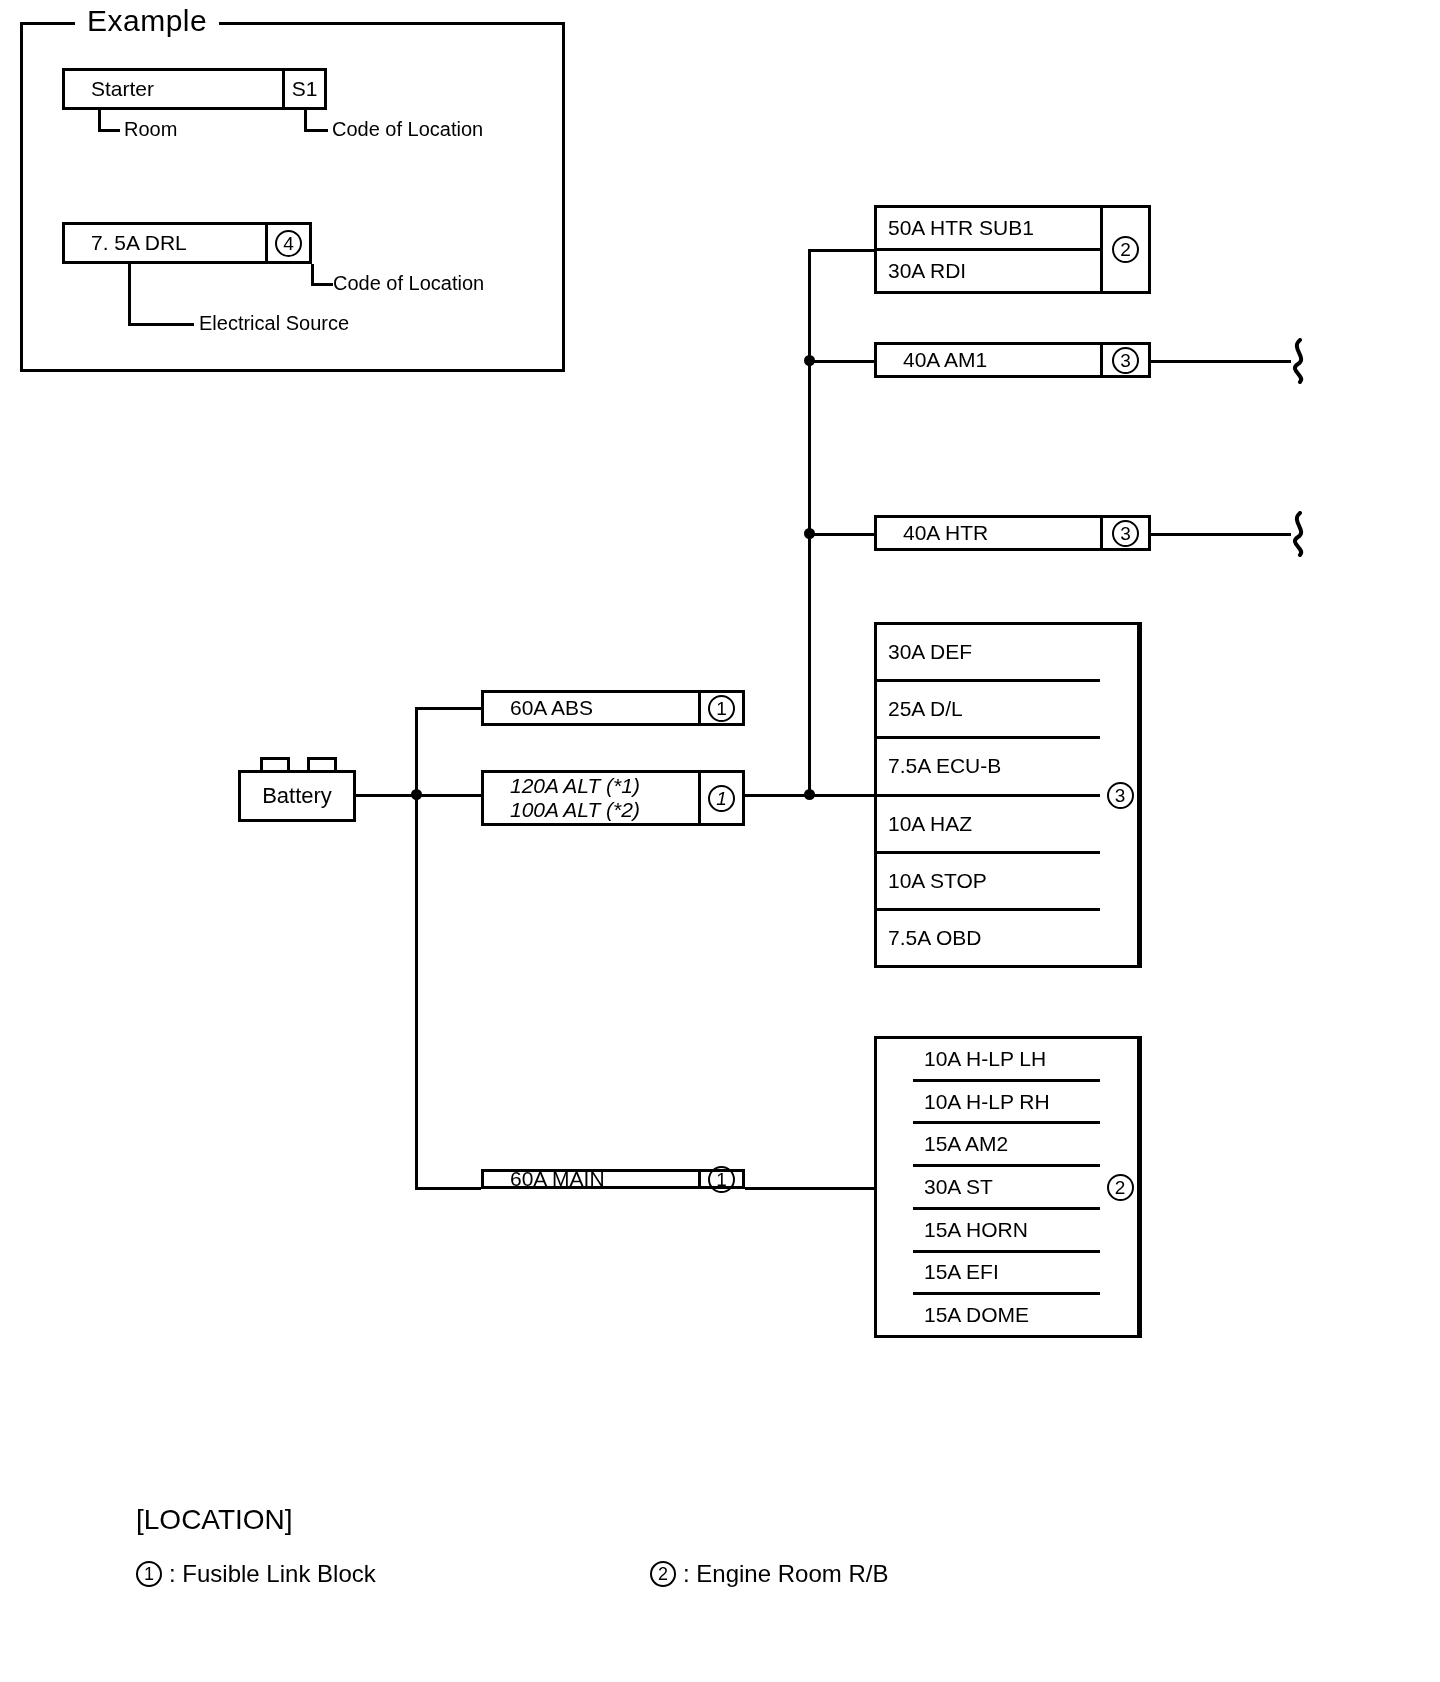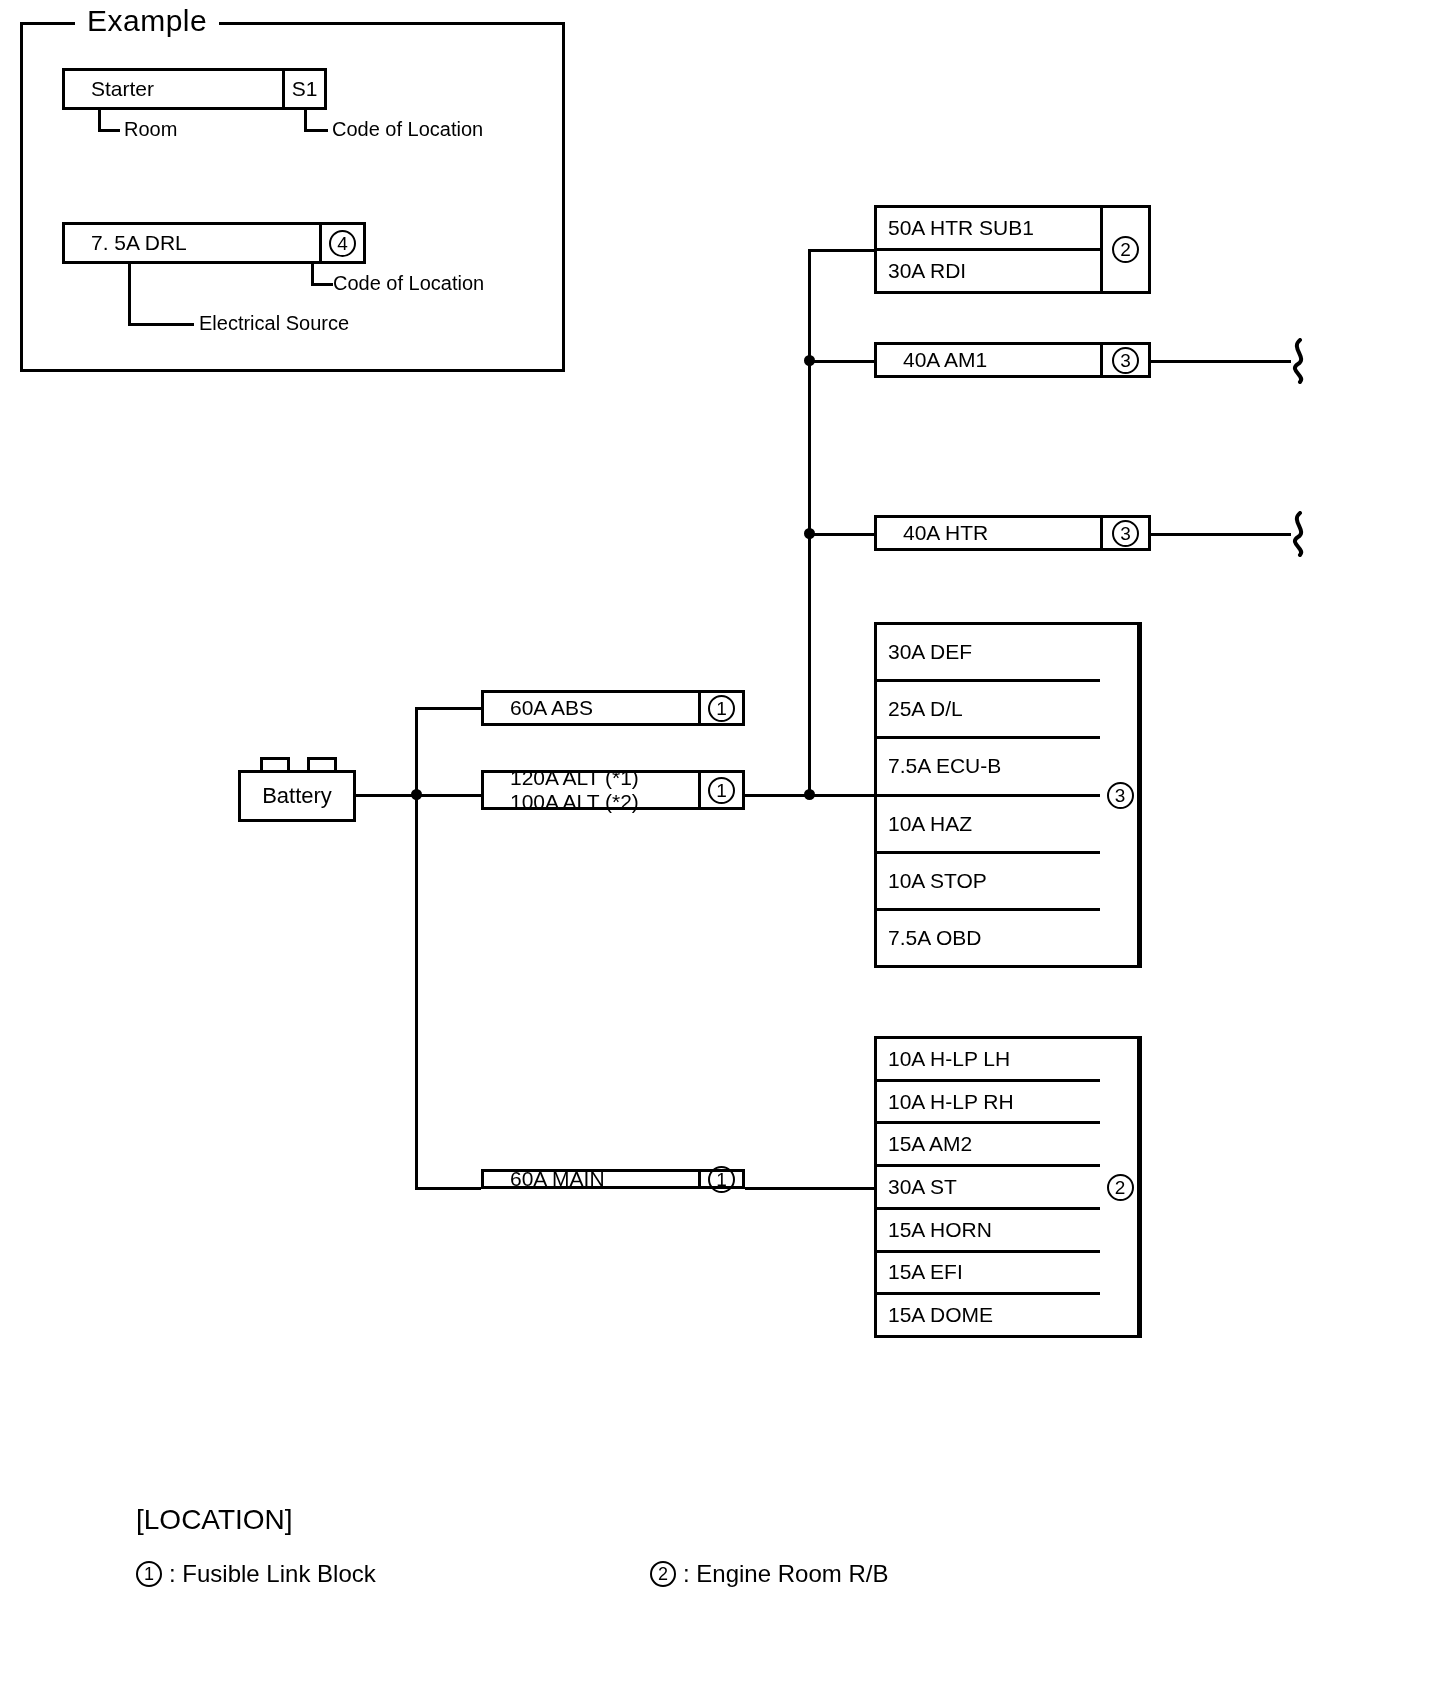--- a/index.html
+++ b/index.html
@@ -184,21 +184,21 @@
   </div>
 
   <div class="leader v" style="left:98px; top:110px; height:22px;"></div>
   <div class="leader h" style="left:98px; top:129px; width:22px;"></div>
   <div class="leadtext" style="left:124px; top:118px;">Room</div>
 
   <div class="leader v" style="left:304px; top:110px; height:22px;"></div>
   <div class="leader h" style="left:304px; top:129px; width:24px;"></div>
   <div class="leadtext" style="left:332px; top:118px;">Code of Location</div>
 
-  <div class="pbox" style="left:62px; top:222px; width:304px; height:42px;">
+  <div class="pbox" style="left:62px; top:222px; width:250px; height:42px;">
     <div class="pname">7. 5A DRL</div>
     <div class="pcode" style="width:44px;">
       <span class="circnum">4</span>
     </div>
   </div>
   <div class="leader v" style="left:311px; top:264px; height:22px;"></div>
   <div class="leader h" style="left:311px; top:283px; width:22px;"></div>
   <div class="leadtext" style="left:333px; top:272px;">Code of Location</div>
 
   <div class="leader v" style="left:128px; top:264px; height:62px;"></div>
@@ -222,21 +222,21 @@
 
   <div class="wire h" style="left:415px; top:1187px; width:66px;"></div>
 
   <div class="pbox" style="left:481px; top:690px; width:264px; height:36px;">
     <div class="pname">60A ABS</div>
     <div class="pcode" style="width:44px;">
       <span class="circnum">1</span>
     </div>
   </div>
 
-  <div class="pbox" style="left:481px; top:770px; width:264px; height:40px;">
+  <div class="pbox" style="left:481px; top:770px; width:264px; height:56px;font-style:italic;">
     <div class="pname">
       <span>120A ALT (*1)</span>
       <span>100A ALT (*2)</span>
     </div>
     <div class="pcode" style="width:44px;">
       <span class="circnum">1</span>
     </div>
   </div>
 
   <div class="pbox" style="left:481px; top:1169px; width:264px; height:20px;">
@@ -306,21 +306,21 @@
     </div>
   </div>
 
   <div style="position:absolute; left:1100px; top:622px; width:40px; height:346px;
               border:3px solid #000; border-left:none; background:#fff;"></div>
   <div style="position:absolute; left:1100px; top:622px; width:40px; height:346px;
               display:flex; align-items:center; justify-content:center;">
     <span class="circnum">3</span>
   </div>
 
-  <div class="block" style="left:874px; top:1036px; width:268px; height:302px;">
+  <div class="block" style="left:874px; top:1036px; width:268px; height:302px;padding-left:36px;">
     <div class="rows">
       <div class="row">10A H-LP LH</div>
       <div class="row">10A H-LP RH</div>
       <div class="row">15A AM2</div>
       <div class="row">30A ST</div>
       <div class="row">15A HORN</div>
       <div class="row">15A EFI</div>
       <div class="row">15A DOME</div>
     </div>
   </div>

